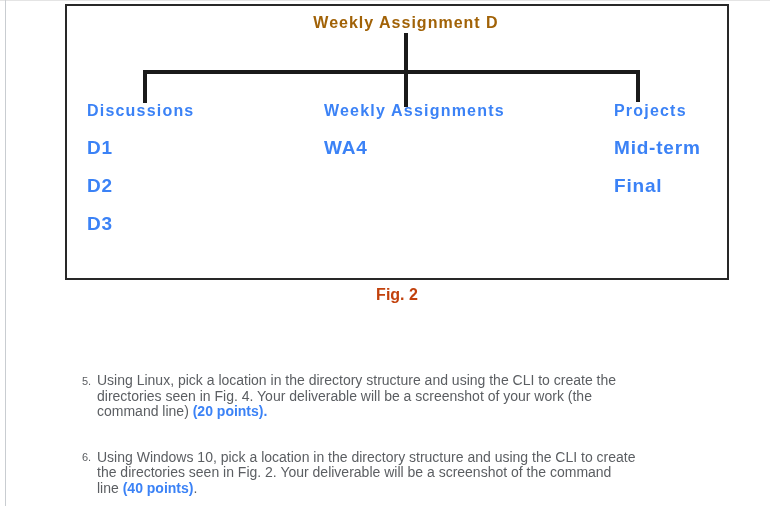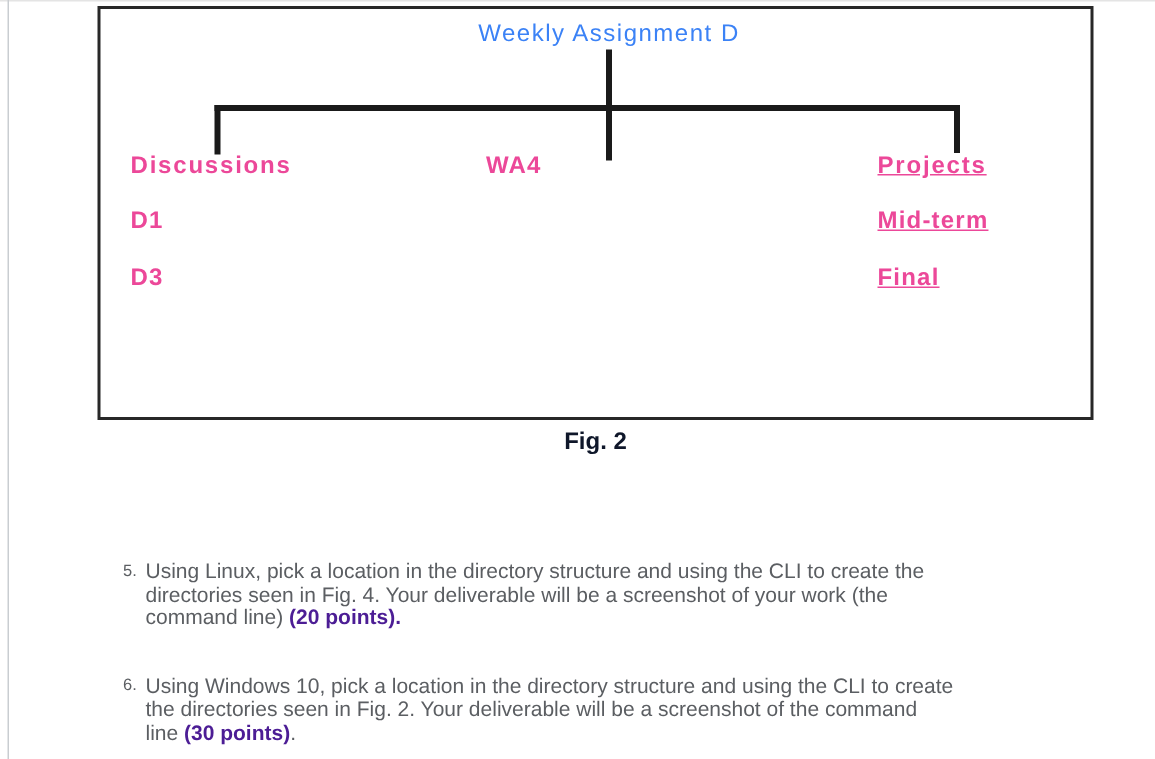--- a/index.html
+++ b/index.html
@@ -14,82 +14,84 @@
   .page-left-border{position:absolute;left:5px;top:0;width:1px;height:506px;background:#c9cdd1;}
 
   
   .diagram-box{
     position:absolute;left:65px;top:4px;width:660px;height:272px;
     border:2px solid #282828;background:#ffffff;
   }
   .root-title{
     position:absolute;left:0;top:8px;width:100%;
     text-align:center;text-indent:18px;
-    font-size:16px;font-weight:normal;letter-spacing:1px;color:#3b82f6;
+    font-size:16px;font-weight:bold;letter-spacing:1px;color:#a16207;
     white-space:nowrap;
   }
   .tree-line{position:absolute;background:#1a1a1a;}
   .vline-center{left:337px;top:27px;width:4px;height:74px;}
   .hline{left:76px;top:64px;width:497px;height:4px;}
   .stub-left{left:76px;top:64px;width:4px;height:33px;}
   .stub-right{left:569px;top:64px;width:4px;height:32px;}
 
-  .tree-col{position:absolute;top:97px;color:#ec4899;}
+  .tree-col{position:absolute;top:97px;color:#3b82f6;}
   .col-1{left:20px;}
   .col-2{left:257px;}
-  .col-3{left:518px;text-decoration:underline;}
+  .col-3{left:547px;}
   .col-label{
     font-size:16px;font-weight:bold;letter-spacing:1.2px;
     height:16px;line-height:16px;margin-bottom:21px;white-space:nowrap;
   }
   .col-item{
-    font-size:16px;font-weight:bold;letter-spacing:0.8px;
+    font-size:19px;font-weight:bold;letter-spacing:0.8px;
     height:15px;line-height:15px;margin-bottom:23px;white-space:nowrap;
   }
 
   .fig-caption{
     position:absolute;left:65px;top:286px;width:664px;
-    text-align:center;font-size:16px;font-weight:bold;color:#0f172a;
+    text-align:center;font-size:16px;font-weight:bold;color:#c2410c;
   }
 
   
   .questions{position:absolute;left:97px;top:373px;width:642px;}
   .question{
     position:relative;margin:0 0 30px 0;
     font-size:14px;line-height:15.5px;color:#5b5e62;
   }
   .q-num{
     position:absolute;left:-15px;top:2.5px;
     font-size:11px;line-height:11px;color:#5b5e62;
   }
   .q-text{white-space:pre-line;}
-  .q-points{font-weight:bold;color:#4c1d95;}
+  .q-points{font-weight:bold;color:#3b82f6;}
 </style>
 </head>
 <body>
 
 <div class="page">
   <div class="page-top-border"></div>
   <div class="page-left-border"></div>
 
   <div class="diagram-box">
     <div class="root-title">Weekly Assignment D</div>
 
     <div class="tree-line vline-center"></div>
     <div class="tree-line hline"></div>
     <div class="tree-line stub-left"></div>
     <div class="tree-line stub-right"></div>
 
     <div class="tree-col col-1">
       <div class="col-label">Discussions</div>
       <div class="col-item">D1</div>
+      <div class="col-item">D2</div>
       <div class="col-item">D3</div>
     </div>
 
     <div class="tree-col col-2">
+      <div class="col-label">Weekly Assignments</div>
       <div class="col-item">WA4</div>
     </div>
 
     <div class="tree-col col-3">
       <div class="col-label">Projects</div>
       <div class="col-item">Mid-term</div>
       <div class="col-item">Final</div>
     </div>
   </div>
 
@@ -101,17 +103,17 @@
       <span class="q-num">5.</span>
       <div class="q-text"><span>Using Linux, pick a location in the directory structure and using the CLI to create the
 directories seen in Fig. 4. Your deliverable will be a screenshot of your work (the
 command line) </span><span class="q-points">(20 points).</span><span></span></div>
     </div>
 
     <div class="question">
       <span class="q-num">6.</span>
       <div class="q-text"><span>Using Windows 10, pick a location in the directory structure and using the CLI to create
 the directories seen in Fig. 2. Your deliverable will be a screenshot of the command
-line </span><span class="q-points">(30 points)</span><span>.</span></div>
+line </span><span class="q-points">(40 points)</span><span>.</span></div>
     </div>
 
   </div>
 </div>
 
 </body></html>

